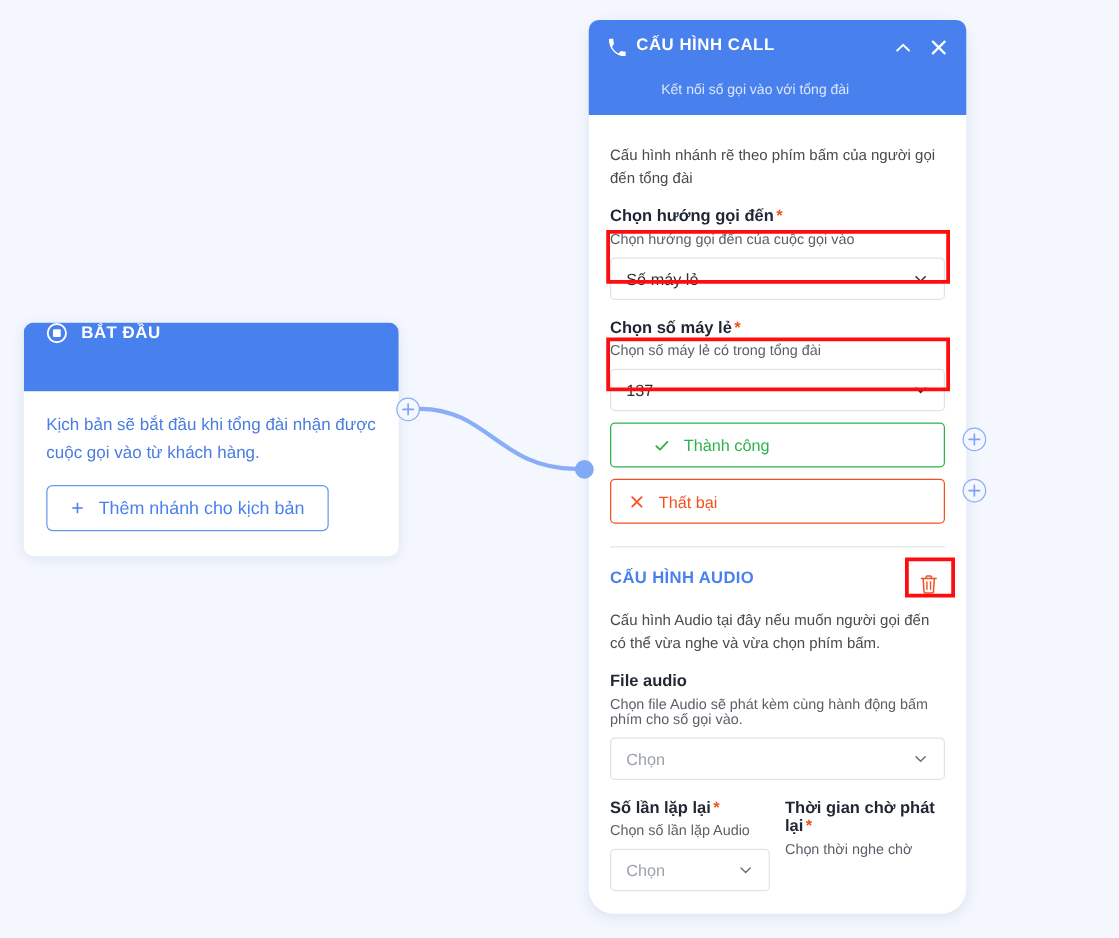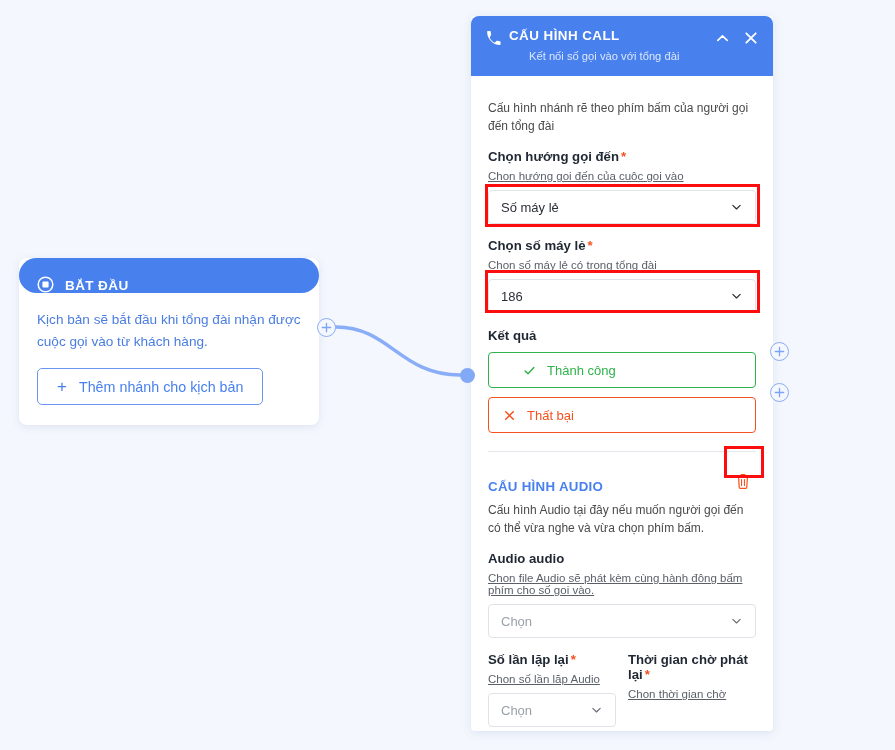--- a/index.html
+++ b/index.html
@@ -29,22 +29,22 @@
   }
 
   
   #start-node {
     position: absolute; left: 19px; top: 258px; width: 300px;
     border-radius: 8px; background: #ffffff;
     box-shadow: 0 2px 9px rgba(80,110,170,.13);
     overflow: hidden; z-index: 5;
   }
   #start-node .node-head {
-    background: #4880ee; height: 35px; display: flex; align-items: flex-end;
-    padding: 0 18px; gap: 11px; border-radius: 20px;
+    background: #4880ee; height: 55px; display: flex; align-items: flex-start;
+    padding: 0 18px; gap: 11px;
   }
   #start-node .node-head .title {
     color: #fff; font-size: 13.5px; font-weight: bold; letter-spacing: .4px;
   }
   #start-node .node-body { padding: 16px 18px 20px 18px; }
   #start-node .node-desc {
     color: #4a7de0; font-size: 13.6px; line-height: 1.62; margin-bottom: 15px;
   }
 
   .branch-btn {
@@ -52,55 +52,55 @@
     border: 1.3px solid #6b96f0; border-radius: 5px;
     background: #fff; color: #4880ee;
     font-size: 14.3px; padding: 9px 19px; cursor: pointer;
     font-family: "Liberation Sans", sans-serif;
   }
   .branch-btn .plus { font-size: 17px; line-height: 1; font-weight: 400; }
 
   
   #call-panel {
     position: absolute; left: 471px; top: 16px; width: 302px; height: 715px;
-    background: #fff; border-radius: 4px;
+    background: #fff; border-radius: 20px;
     box-shadow: 0 2px 10px rgba(80,110,170,.14);
     z-index: 5; display: flex; flex-direction: column;
   }
   #call-panel .panel-head {
     background: #4880ee; border-radius: 8px 8px 0 0;
     padding: 12px 14px 13px 14px; display: flex; align-items: flex-start;
     flex: 0 0 auto;
   }
   .panel-head .phone-wrap { width: 24px; flex: 0 0 24px; padding-top: 2px; }
   .panel-head .head-texts { flex: 1 1 auto; }
   .panel-head .head-title {
     color: #fff; font-size: 13.4px; font-weight: bold; letter-spacing: .45px;
     line-height: 1.25;
   }
   .panel-head .head-sub {
-    color: #dce7fd; font-size: 11.2px; margin-top: 4px; line-height: 1.3; padding-left: 20px;
+    color: #dce7fd; font-size: 11.2px; margin-top: 20px; line-height: 1.3; padding-left: 20px;
   }
   .panel-head .head-actions { display: flex; align-items: center; gap: 13px; padding-top: 2px; }
   .head-actions .hbtn { cursor: pointer; display: block; }
 
   .panel-body { flex: 1 1 auto; padding: 16px 17px 0 17px; overflow: hidden; }
 
   .sec-title {
     color: #4880ee; font-size: 13.3px; font-weight: bold; letter-spacing: .3px;
   }
   .sec-title .req { color: #f4511e; font-weight: bold; margin-left: 2px; }
   .sec-help {
     color: #4a4a4a; font-size: 12px; line-height: 1.5; margin-top: 7px;
   }
   .field-label {
     font-size: 13.2px; font-weight: bold; color: #1f2733; margin-top: 14px;
   }
   .field-label .req { color: #f4511e; margin-left: 2px; }
-  .field-help { font-size: 11.5px; color: #5a5f68; margin-top: 6px; text-decoration: underline; }
+  .field-help { font-size: 11.5px; color: #5a5f68; margin-top: 6px; }
 
   .select-box {
     position: relative; height: 34px; border: 1px solid #dfe3e8; border-radius: 4px;
     background: #fff; display: flex; align-items: center;
     padding: 15px 12px; margin-top: 8px; cursor: pointer;
     font-size: 13px; color: #2b2f36;
   }
   .select-box.placeholder { color: #9ba1a9; }
   .select-box .chev { position: absolute; right: 12px; top: 50%; transform: translateY(-50%); }
 
@@ -112,21 +112,21 @@
   .result-box {
     height: 36px; border-radius: 4px; display: flex; align-items: center;
     padding: 0 14px; gap: 11px; margin-top: 9px; font-size: 13px; cursor: pointer;
     background: #fff;
   }
   .result-box.ok { border: 1.2px solid #2eb34a; color: #2eb34a; padding-left: 34px; }
   .result-box.fail { border: 1.2px solid #f4511e; color: #f4511e; }
 
   .divider { height: 1px; background: #e4e7ec; margin: 18px 0 16px 0; }
 
-  .audio-head { display: flex; align-items: flex-end; justify-content: space-between; }
+  .audio-head { display: flex; align-items: flex-start; justify-content: space-between; }
   .trash-btn {
     width: 26px; height: 26px; display: flex; align-items: center; justify-content: center;
     cursor: pointer;
   }
 
   .two-col { display: flex; gap: 12px; margin-top: 14px; }
   .two-col > div { flex: 1 1 0; min-width: 0; }
   .two-col .field-label { margin-top: 0; }
 </style>
 </head>
@@ -209,27 +209,26 @@
         <svg class="chev" width="13" height="13" viewBox="0 0 16 16">
           <path d="M3.5 6 L8 10.4 L12.5 6" fill="none" stroke="#2b2f36" stroke-width="1.5" stroke-linecap="round" stroke-linejoin="round"></path>
         </svg>
       </div>
 
       <div class="field-label">
         <span>Chọn số máy lẻ</span><span class="req">*</span>
       </div>
       <div class="field-help">Chọn số máy lẻ có trong tổng đài</div>
       <div class="select-box">
-        <span>186</span>
+        <span>137</span>
         <svg class="chev" width="13" height="13" viewBox="0 0 16 16">
           <path d="M3.5 6 L8 10.4 L12.5 6" fill="none" stroke="#2b2f36" stroke-width="1.5" stroke-linecap="round" stroke-linejoin="round"></path>
         </svg>
       </div>
 
-      <div class="result-label">Kết quả</div>
       <div class="result-box ok">
         <svg width="13" height="13" viewBox="0 0 16 16">
           <path d="M2.6 8.6 L6.2 12 L13.4 4.4" fill="none" stroke="#2eb34a" stroke-width="1.8" stroke-linecap="round" stroke-linejoin="round"></path>
         </svg>
         <span>Thành công</span>
       </div>
       <div class="result-box fail">
         <svg width="13" height="13" viewBox="0 0 16 16">
           <path d="M3.4 3.4 L12.6 12.6 M12.6 3.4 L3.4 12.6" stroke="#f4511e" stroke-width="1.8" stroke-linecap="round"></path>
         </svg>
@@ -244,21 +243,21 @@
           <svg width="16" height="17" viewBox="0 0 20 21">
             <path d="M2.6 4.5 H17.4" stroke="#f4511e" stroke-width="1.5" stroke-linecap="round"></path>
             <path d="M7.4 4.5 V2.9 C7.4 2.4 7.8 2 8.3 2 H11.7 C12.2 2 12.6 2.4 12.6 2.9 V4.5" fill="none" stroke="#f4511e" stroke-width="1.5" stroke-linejoin="round"></path>
             <path d="M4.4 4.5 L5.3 18 C5.35 18.6 5.85 19 6.4 19 H13.6 C14.15 19 14.65 18.6 14.7 18 L15.6 4.5" fill="none" stroke="#f4511e" stroke-width="1.5" stroke-linejoin="round"></path>
             <path d="M8.2 8 V15.4 M11.8 8 V15.4" stroke="#f4511e" stroke-width="1.4" stroke-linecap="round"></path>
           </svg>
         </div>
       </div>
       <div class="sec-help">Cấu hình Audio tại đây nếu muốn người gọi đến có thể vừa nghe và vừa chọn phím bấm.</div>
 
-      <div class="field-label">Audio audio</div>
+      <div class="field-label">File audio</div>
       <div class="field-help">Chọn file Audio sẽ phát kèm cùng hành động bấm phím cho số gọi vào.</div>
       <div class="select-box placeholder">
         <span>Chọn</span>
         <svg class="chev" width="13" height="13" viewBox="0 0 16 16">
           <path d="M3.5 6 L8 10.4 L12.5 6" fill="none" stroke="#6b7078" stroke-width="1.5" stroke-linecap="round" stroke-linejoin="round"></path>
         </svg>
       </div>
 
       <div class="two-col">
         <div>
@@ -270,21 +269,21 @@
             <span>Chọn</span>
             <svg class="chev" width="13" height="13" viewBox="0 0 16 16">
               <path d="M3.5 6 L8 10.4 L12.5 6" fill="none" stroke="#6b7078" stroke-width="1.5" stroke-linecap="round" stroke-linejoin="round"></path>
             </svg>
           </div>
         </div>
         <div>
           <div class="field-label">
             <span>Thời gian chờ phát lại</span><span class="req">*</span>
           </div>
-          <div class="field-help">Chọn thời gian chờ</div>
+          <div class="field-help">Chọn thời nghe chờ</div>
 
         </div>
       </div>
 
     </div>
   </div>
 
   <div class="redbox" style="left:485px; top:184px; width:275px; height:43px;"></div>
   <div class="redbox" style="left:485px; top:270px; width:275px; height:43px;"></div>
   <div class="redbox" style="left:724px; top:446px; width:40px; height:32px;"></div>

